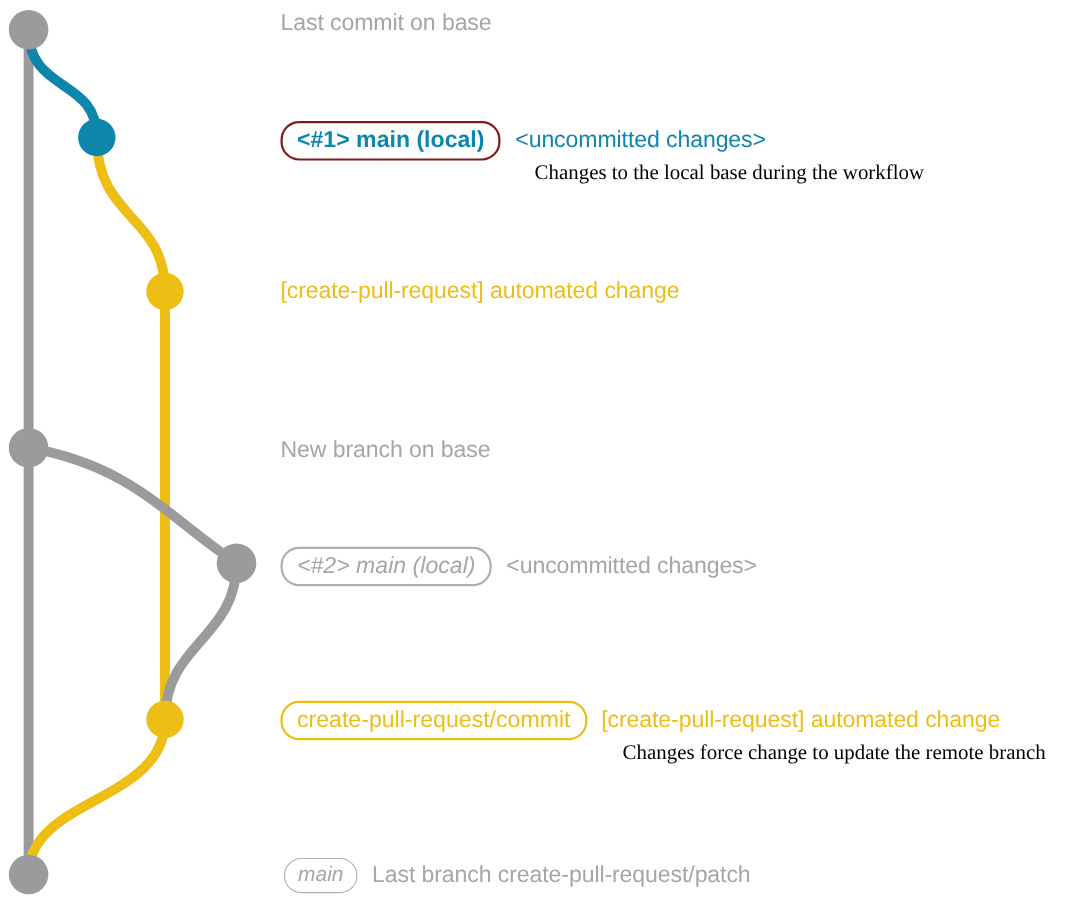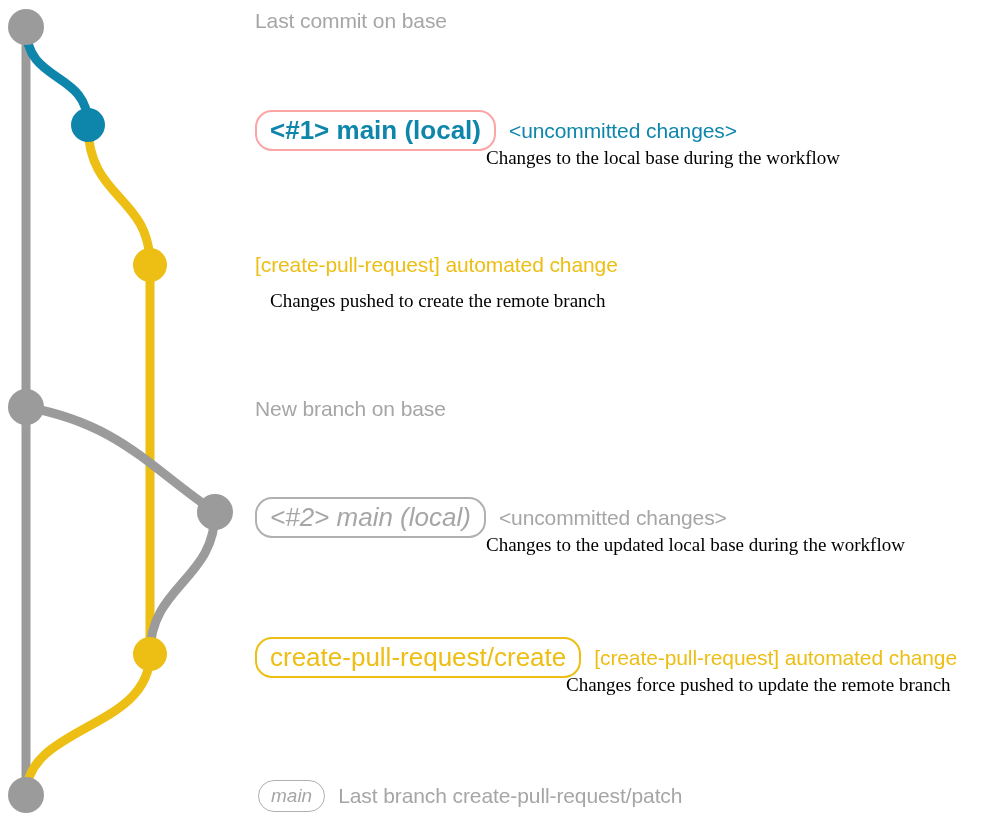--- a/index.html
+++ b/index.html
@@ -40,25 +40,25 @@
     font-size: 21px;
     letter-spacing: -0.1px;
   }
   .headline.gray   { color: #a6a6a6; }
   .headline.blue   { color: #0e86ab; }
   .headline.yellow { color: #edbe13; text-align: right; }
 
   
   .chip {
     display: inline-block;
-    border: 2px solid #fca5a5;
+    border: 2px solid #7f1d1d;
     border-radius: 17px;
     padding: 5px 13px 6px 13px;
     font-family: "Liberation Sans", sans-serif;
-    font-size: 26px;
+    font-size: 21px;
     font-weight: bold;
     color: #0e86ab;
     line-height: 1;
     background: #ffffff;
   }
   .chip.gray {
     border-color: #b0b0b0;
     color: #a6a6a6;
     font-weight: normal;
     font-style: italic;
@@ -119,39 +119,37 @@
   <div class="row" style="left:255px; top:110px;">
     <span class="chip">&lt;#1&gt; main (local)</span>
     <span class="chip-gap"></span>
     <span class="headline blue">&lt;uncommitted changes&gt;</span>
   </div>
   <div class="subdesc" style="left:486px; top:147px;">Changes to the local base during the workflow</div>
 
   <div class="row" style="left:255px; top:253px;">
     <span class="headline yellow">[create-pull-request] automated change</span>
   </div>
-  <div class="subdesc" style="left:270px; top:290px;">Changes pushed to create the remote branch</div>
 
   <div class="row" style="left:255px; top:397px;">
     <span class="headline gray">New branch on base</span>
   </div>
 
   <div class="row" style="left:255px; top:497px;">
     <span class="chip gray">&lt;#2&gt; main (local)</span>
     <span class="chip-gap"></span>
     <span class="headline gray">&lt;uncommitted changes&gt;</span>
   </div>
-  <div class="subdesc" style="left:486px; top:534px;">Changes to the updated local base during the workflow</div>
 
   <div class="row" style="left:255px; top:637px;">
-    <span class="chip yellow">create-pull-request/create</span>
+    <span class="chip yellow">create-pull-request/commit</span>
     <span class="chip-gap"></span>
     <span class="headline yellow">[create-pull-request] automated change</span>
   </div>
-  <div class="subdesc" style="left:566px; top:674px;">Changes force pushed to update the remote branch</div>
+  <div class="subdesc" style="left:566px; top:674px;">Changes force change to update the remote branch</div>
 
   <div class="row" style="left:258px; top:780px;">
     <span class="chip gray small">main</span>
     <span class="chip-gap"></span>
     <span class="headline gray">Last branch create-pull-request/patch</span>
   </div>
 
 </div>
 
 </body></html>

